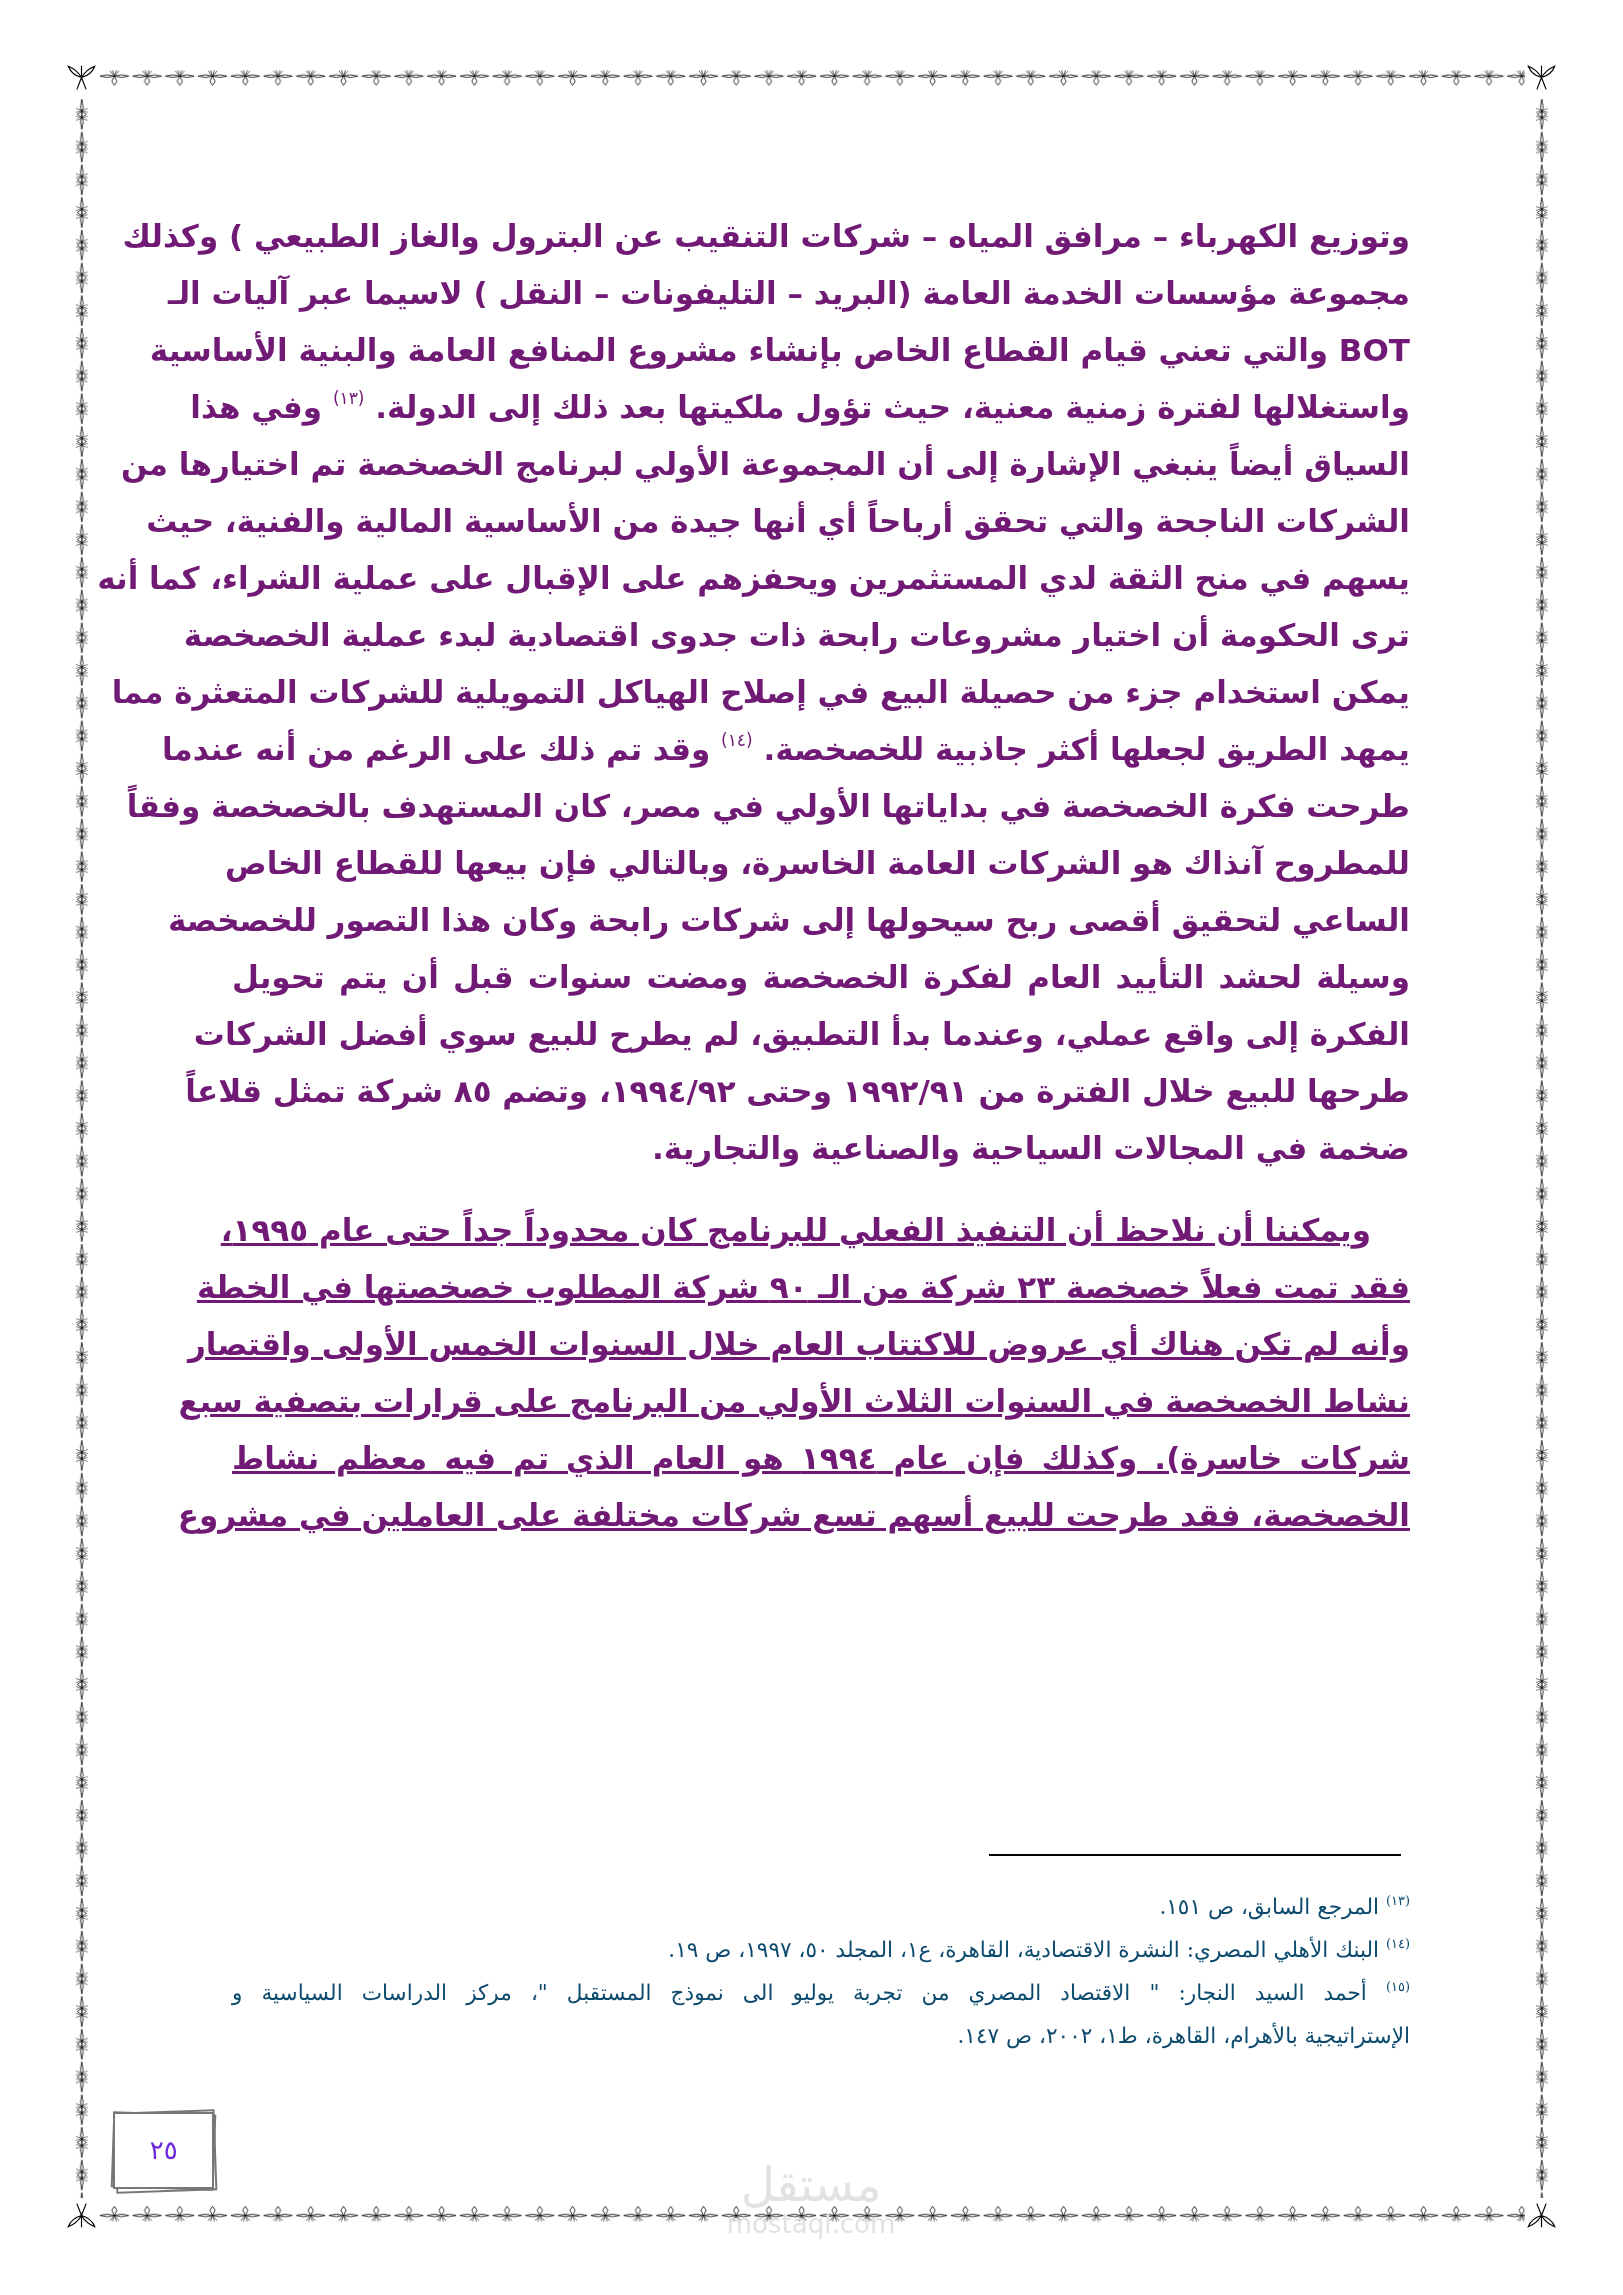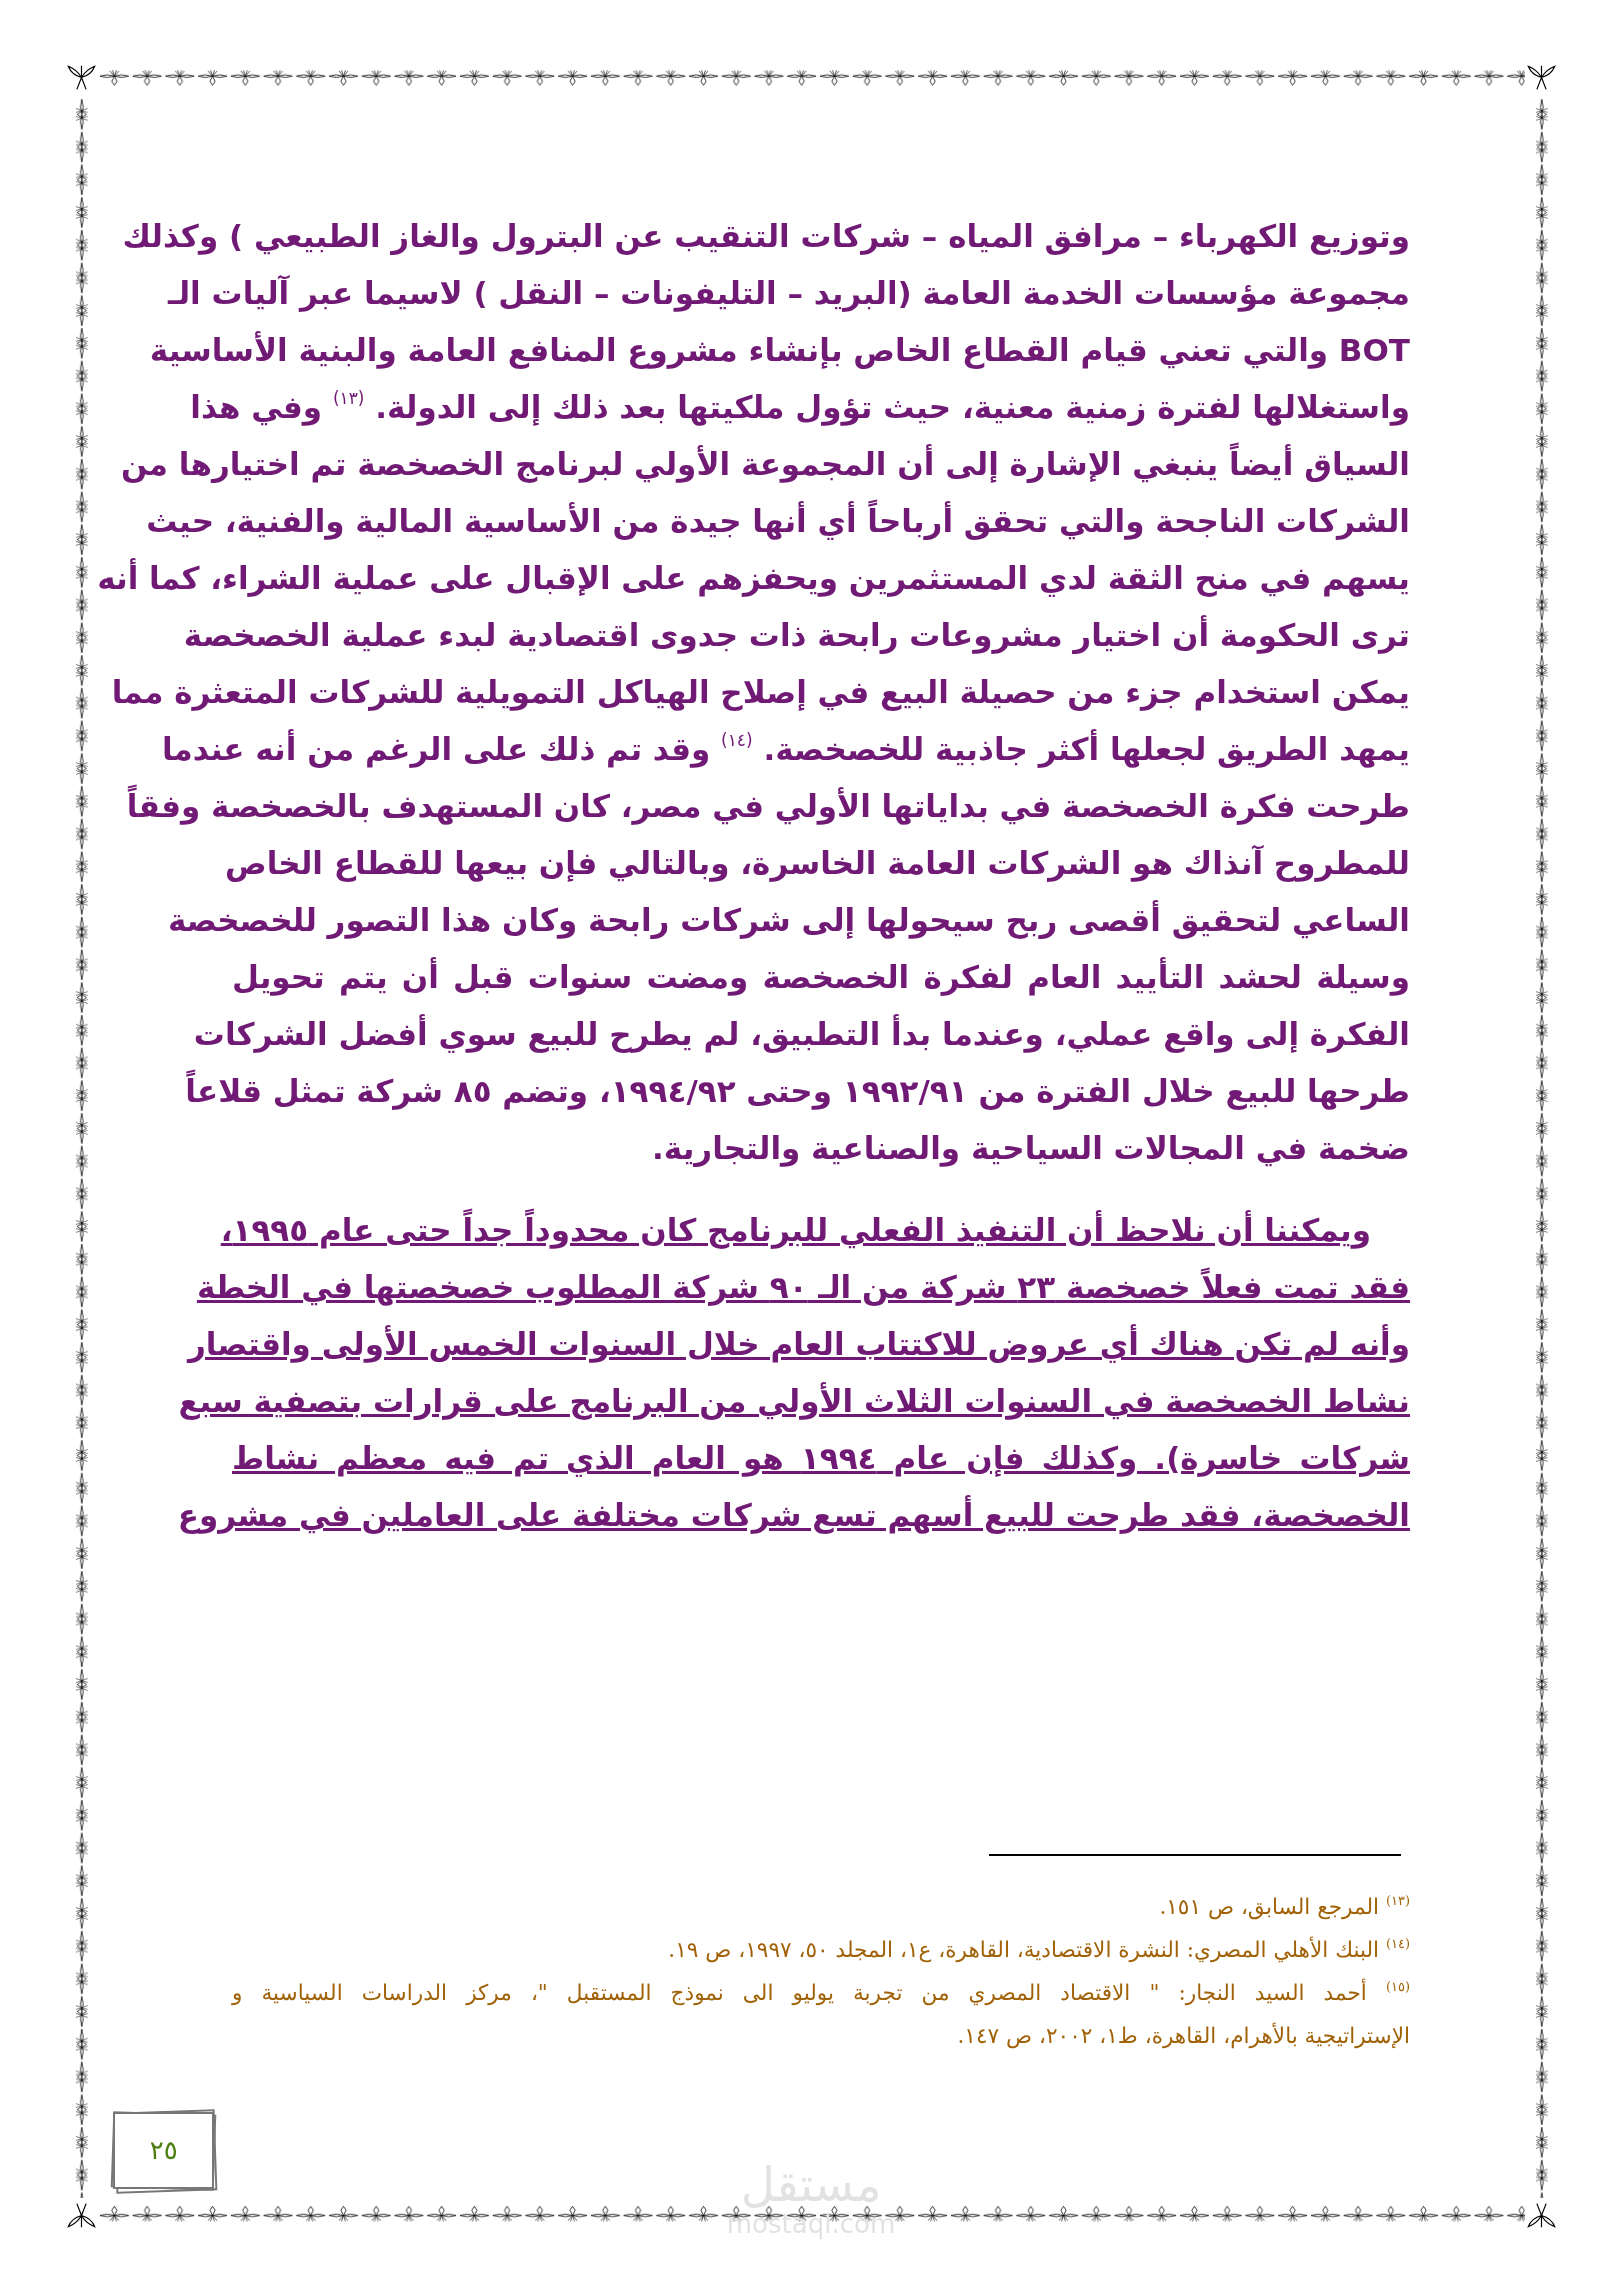--- a/index.html
+++ b/index.html
@@ -30,32 +30,32 @@
     .body-text .line.last { text-align-last: right; }
     .body-text .p2 { margin-top: 25px; text-decoration: underline; }
     .body-text .line.indent { padding-right: 39px; }
     sup.fn { font-size: 17px; font-weight: normal; vertical-align: 14.4px; line-height: 0; }
 
     .rule { position: absolute; left: 989px; top: 1854px; width: 412px; height: 2px; background: #000; }
 
     .footnotes {
       position: absolute; left: 232px; top: 1885px; width: 1178px;
       direction: rtl; font-family: "DejaVu Serif", serif; font-size: 21.6px;
-      line-height: 43px; color: #a16207;
+      line-height: 43px; color: #0c4a6e;
     }
     .footnotes .fn-line { display: block; white-space: nowrap; text-align: right; }
     .footnotes .fn-line.just { text-align: justify; text-align-last: justify; }
     .footnotes sup { font-size: 13px; vertical-align: 9.2px; line-height: 0; }
 
     
     .pn-wrap { position: absolute; left: 108px; top: 2104px; width: 111px; height: 92px; }
     .pn-back { position: absolute; left: 6.5px; top: 6.5px; width: 97px; height: 77px; border: 2px solid #777; transform: rotate(-2deg); }
     .pn-back2 { position: absolute; left: 3.9px; top: 9.2px; width: 99px; height: 72px; border: 2px solid #777; transform: rotate(2deg); }
     .pn-box { position: absolute; left: 5.2px; top: 7.9px; width: 97px; height: 73px; border: 2px solid #777; background: #fff;
-      display: flex; align-items: center; justify-content: center; font-family: "DejaVu Serif", serif; font-size: 26px; color: #4d7c0f; }
+      display: flex; align-items: center; justify-content: center; font-family: "DejaVu Serif", serif; font-size: 26px; color: #6d28d9; }
 
     .watermark { position: absolute; left: 713px; top: 2159px; width: 196px; text-align: center; color: #e2e2e2; font-family: "DejaVu Sans", sans-serif; font-weight: normal; }
     .wm-ar { font-size: 47px; line-height: 52px; }
     .wm-en { font-size: 26px; line-height: 26px; }
   </style>
 </head>
 <body>
 
 <div class="page">
 

